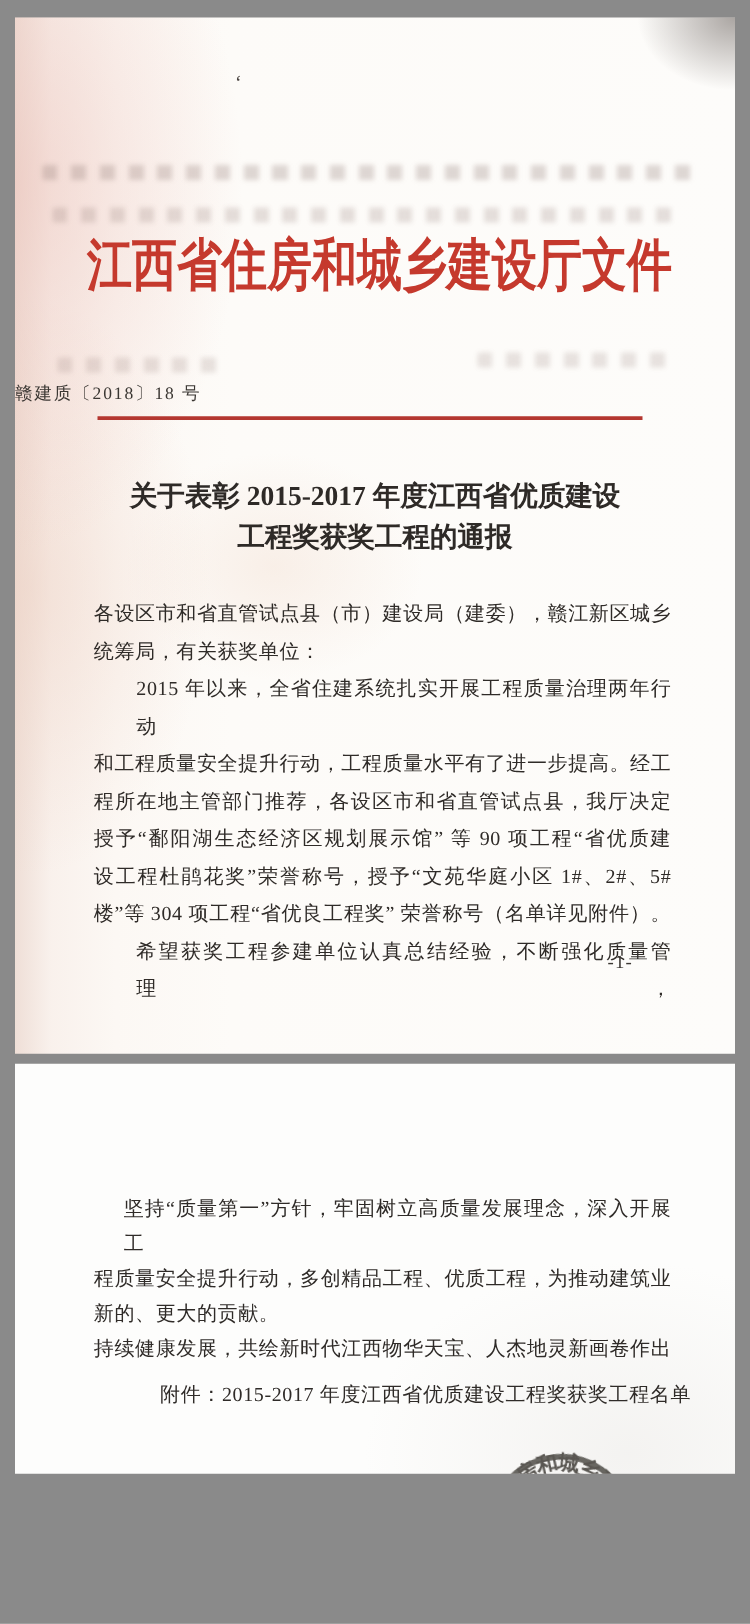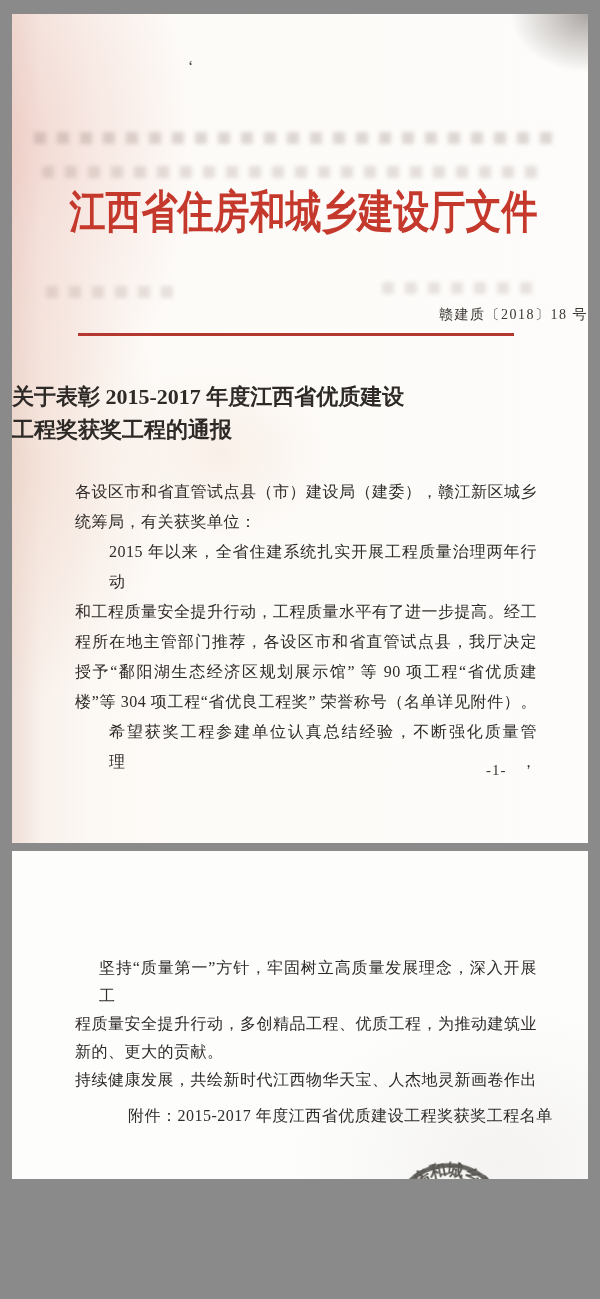--- a/index.html
+++ b/index.html
@@ -37,29 +37,29 @@
   .ghost.g4{left:370px;top:268px;width:160px;opacity:.7;}
   .red-header{
     position:absolute;left:0;top:172px;width:100%;
     text-align:center;font-weight:bold;font-size:45px;line-height:52px;
     color:#c5392d;letter-spacing:0;
     transform:scaleX(.80);transform-origin:50% 50%;
     white-space:nowrap;
   }
   .doc-number{
     position:absolute;left:0;top:292px;width:100%;
-    text-align:right;font-size:14px;color:#3a3632;letter-spacing:1.5px;
+    text-align:left;font-size:14px;color:#3a3632;letter-spacing:1.5px;
   }
   .red-rule{
     position:absolute;left:66px;top:319px;width:436px;height:3px;
     background:#b43730;
   }
   .doc-title{
     position:absolute;left:0;top:366px;width:100%;
-    font-weight:bold;color:#2e2a27;
+    text-align:center;font-weight:bold;color:#2e2a27;
     font-size:22px;line-height:33px;
   }
   .body-block{position:absolute;color:#2f2b28;}
   .body1{left:63px;top:463px;width:462px;font-size:16px;line-height:30px;}
   .body2{left:63px;top:103px;width:462px;font-size:16px;line-height:28px;}
   .line{
     text-align:justify;text-align-last:justify;
     white-space:normal;letter-spacing:.5px;
   }
   .line.no-stretch{text-align-last:left;}
@@ -110,20 +110,21 @@
     <div>工程奖获奖工程的通报</div>
   </div>
 
   <div class="body-block body1">
     <div class="line">各设区市和省直管试点县（市）建设局（建委），赣江新区城乡</div>
     <div class="line no-stretch">统筹局，有关获奖单位：</div>
     <div class="line indent">2015 年以来，全省住建系统扎实开展工程质量治理两年行动</div>
     <div class="line">和工程质量安全提升行动，工程质量水平有了进一步提高。经工</div>
     <div class="line">程所在地主管部门推荐，各设区市和省直管试点县，我厅决定</div>
     <div class="line">授予“鄱阳湖生态经济区规划展示馆” 等 90 项工程“省优质建</div>
+    <div class="line">设工程杜鹃花奖”荣誉称号，授予“文苑华庭小区 1#、2#、5#</div>
     <div class="line">楼”等 304 项工程“省优良工程奖” 荣誉称号（名单详见附件）。</div>
     <div class="line indent">希望获奖工程参建单位认真总结经验，不断强化质量管理，</div>
   </div>
 
   <div class="page-number">-1-</div>
 </div>
 
 <div class="photo photo2">
   <div class="body-block body2">
     <div class="line indent-sm">坚持“质量第一”方针，牢固树立高质量发展理念，深入开展工</div>

